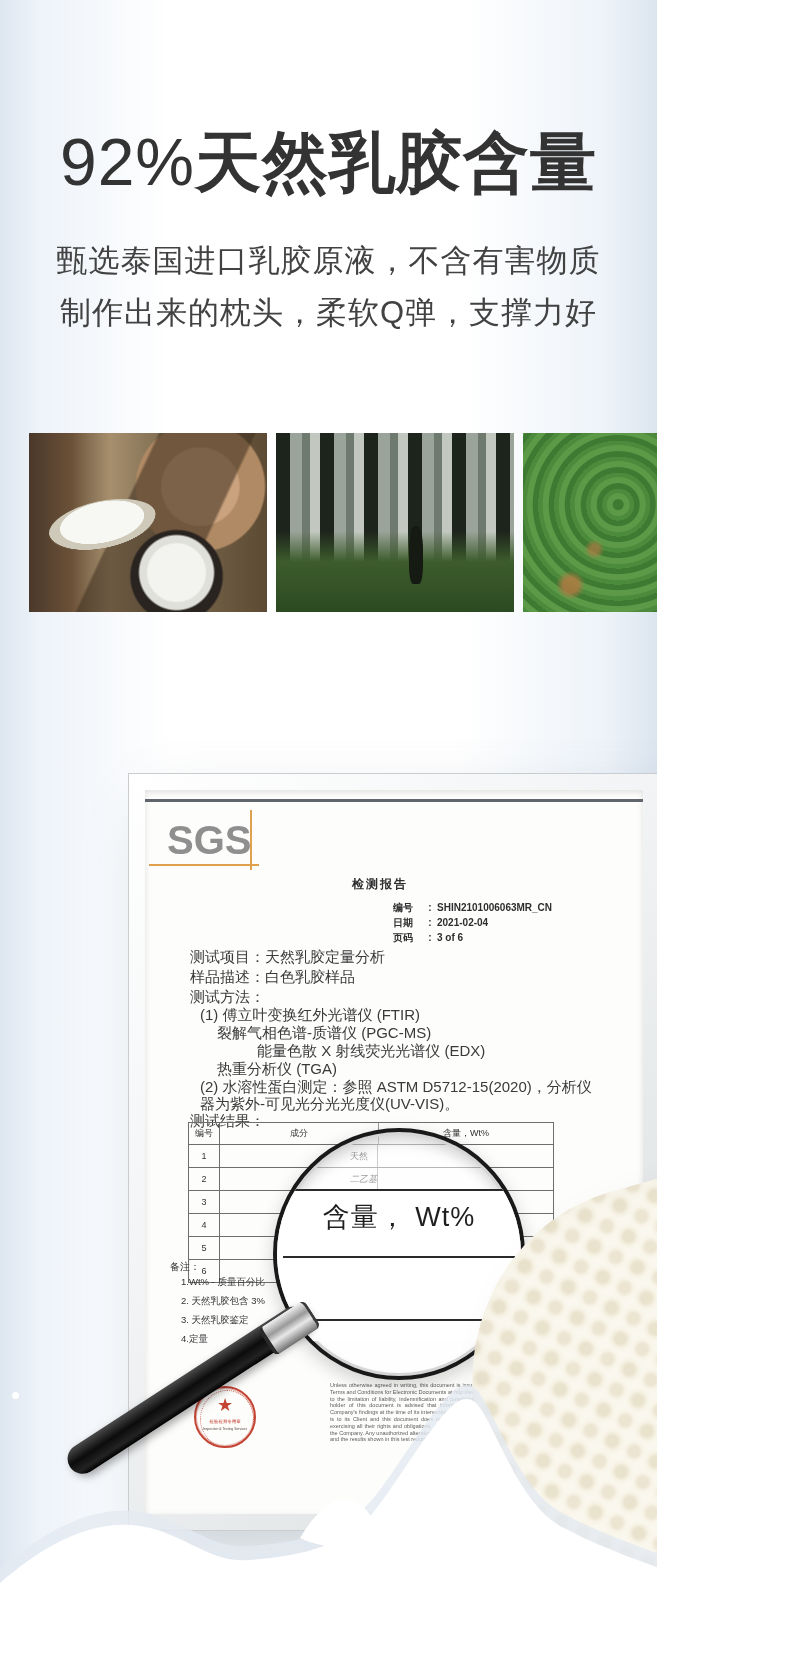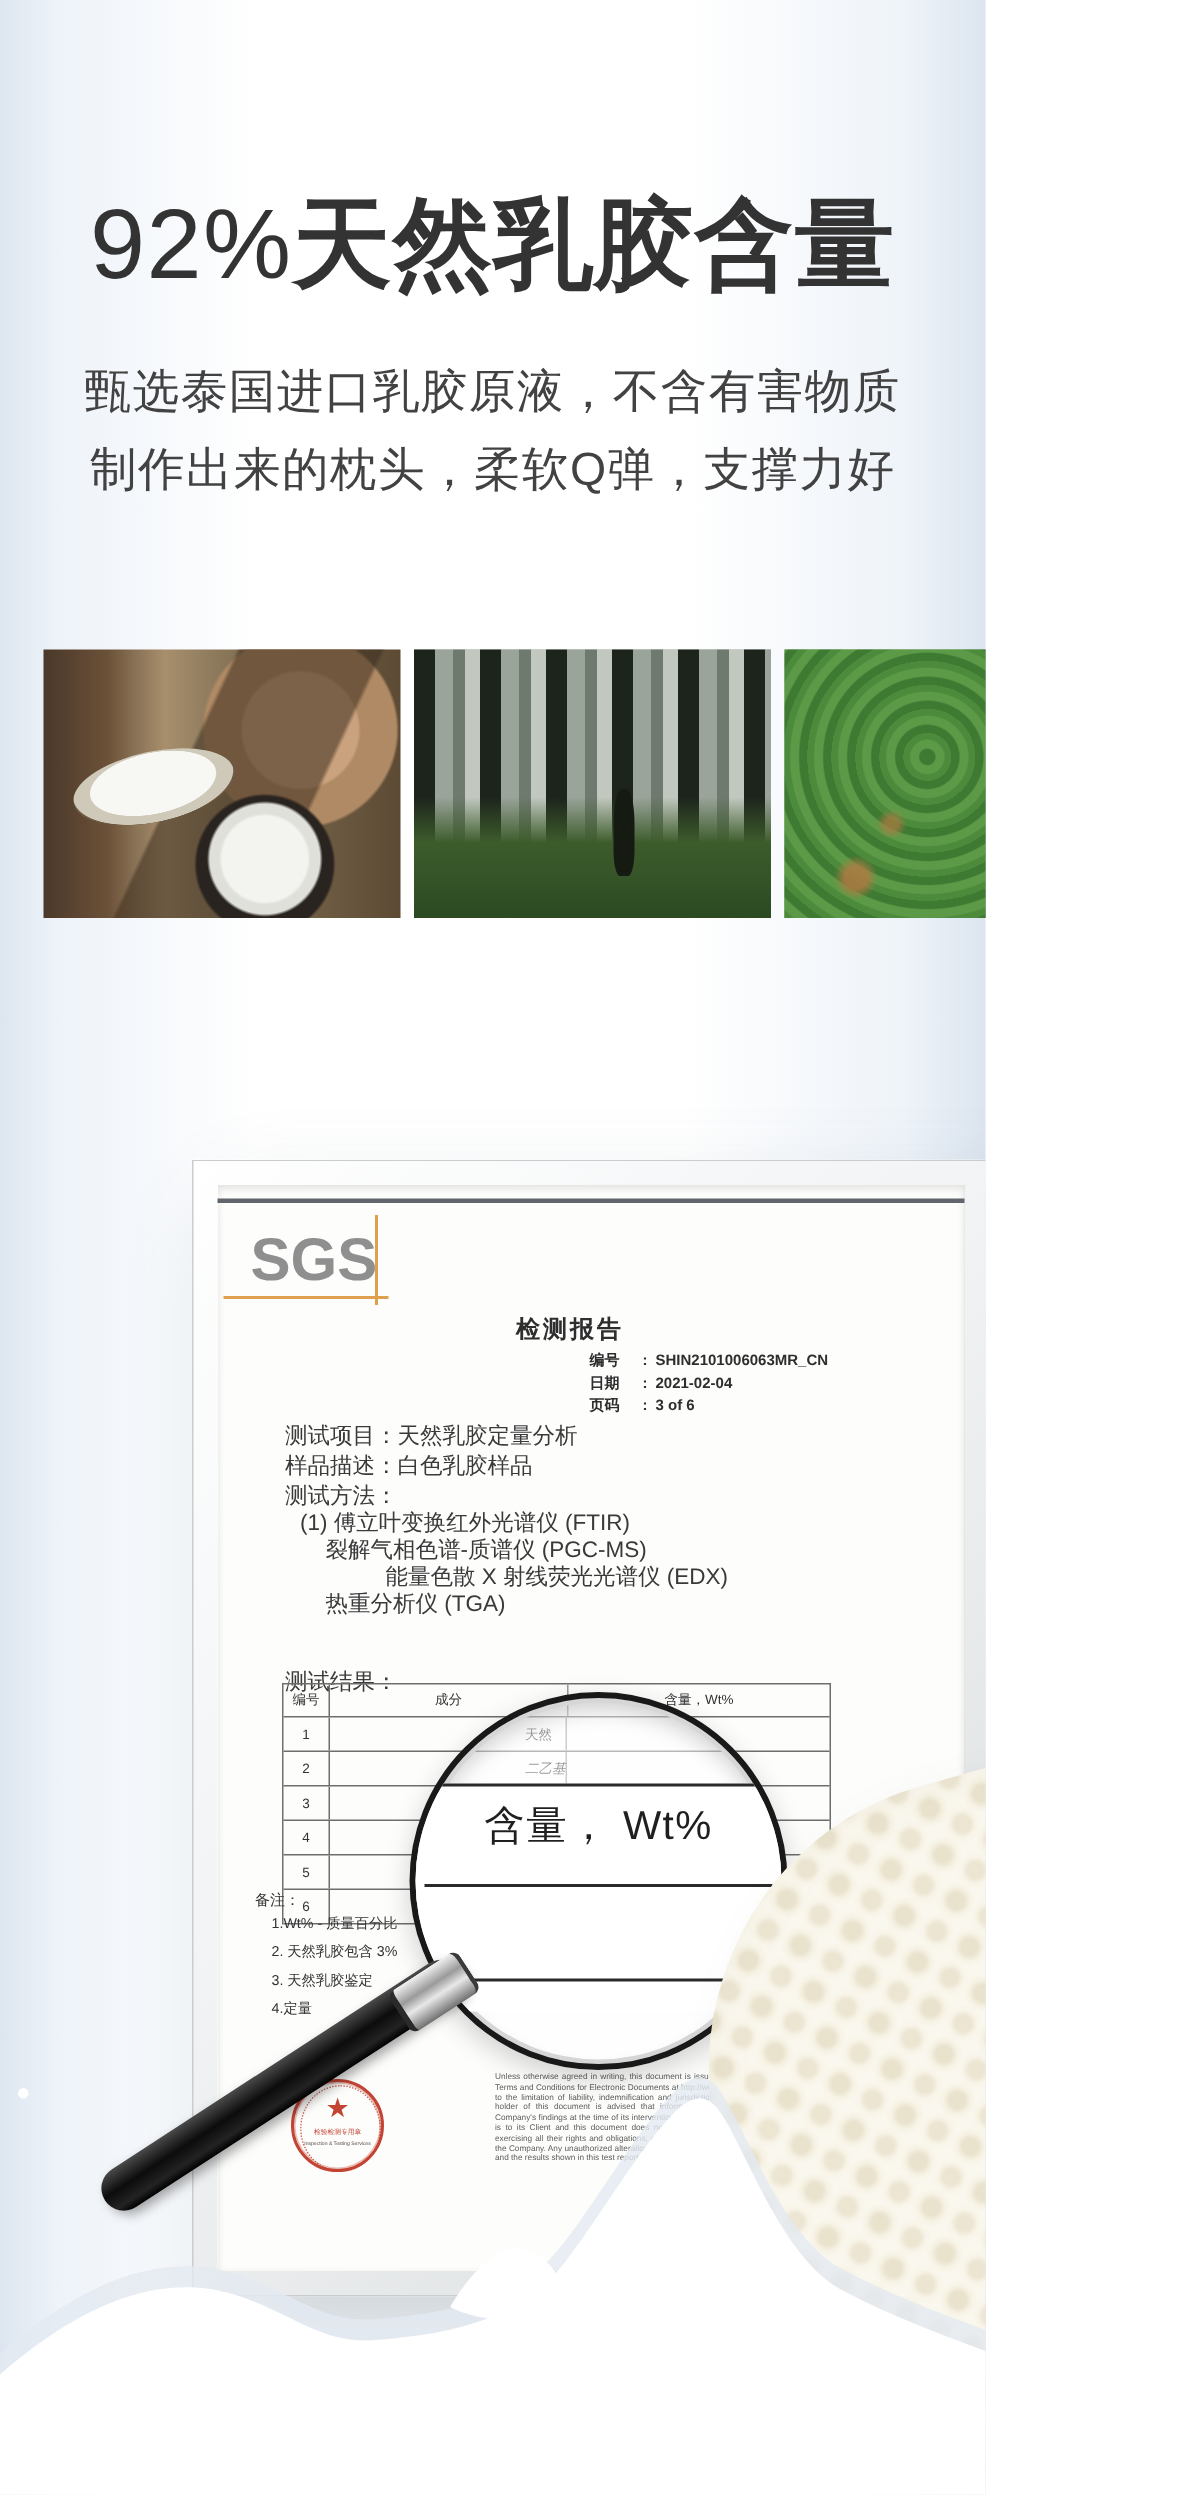--- a/index.html
+++ b/index.html
@@ -40,21 +40,21 @@
     padding:17px;background:linear-gradient(135deg,#ffffff 0%,#f2f4f5 40%,#d9dcde 100%);
     box-shadow:26px 34px 60px rgba(96,115,136,.30), inset 0 0 0 1px #c9cdd0;}
   .wallshadow{position:absolute;left:660px;top:800px;width:130px;height:700px;
     background:linear-gradient(90deg,rgba(108,124,142,.22),rgba(108,124,142,0) 80%);}
   .paper{position:relative;width:100%;height:100%;background:#fdfdfc;box-shadow:inset 0 2px 6px rgba(0,0,0,.12);}
   .paper-topline{position:absolute;left:0;top:9px;width:100%;height:3px;background:#60666b;}
   .sgs-logo{position:absolute;left:22px;top:28px;font-size:40px;font-weight:800;color:#8f8f8f;letter-spacing:0px;}
   .sgs-hline{position:absolute;left:4px;top:74px;width:110px;height:2px;background:#e0a14f;}
   .sgs-vline{position:absolute;left:105px;top:20px;width:2px;height:60px;background:#e0a14f;}
   .cert-title{position:absolute;left:0;top:86px;width:100%;text-align:center;transform:translateX(-14px);
-    font-size:16px;font-weight:700;color:#2e2e2e;letter-spacing:2px;}
+    font-size:12px;font-weight:700;color:#2e2e2e;letter-spacing:2px;}
   .meta{position:absolute;left:248px;top:110px;font-size:10px;color:#2e2e2e;font-weight:700;}
   .meta-row{display:flex;height:15px;line-height:15px;}
   .meta-label{width:30px;}
   .meta-colon{width:14px;text-align:center;}
   .cert-line{position:absolute;left:45px;font-size:15px;color:#3a3a3a;}
   .ln-item{top:158px;} .ln-desc{top:178px;} .ln-method{top:198px;}
   .m1{left:55px;top:216px;} .m2{left:72px;top:234px;} .m3{left:72px;top:252px;padding-left:40px;} .m4{left:72px;top:270px;}
   .m5{left:55px;top:288px;width:392px;line-height:17px;}
   .ln-result{top:322px;}
   
@@ -162,20 +162,21 @@
         </div>
       </div>
 
       <div class="cert-line ln-item">测试项目：天然乳胶定量分析</div>
       <div class="cert-line ln-desc">样品描述：白色乳胶样品</div>
       <div class="cert-line ln-method">测试方法：</div>
       <div class="cert-line m1">(1) 傅立叶变换红外光谱仪 (FTIR)</div>
       <div class="cert-line m2">裂解气相色谱-质谱仪 (PGC-MS)</div>
       <div class="cert-line m3">能量色散 X 射线荧光光谱仪 (EDX)</div>
       <div class="cert-line m4">热重分析仪 (TGA)</div>
+      <div class="cert-line m5">(2) 水溶性蛋白测定：参照 ASTM D5712-15(2020)，分析仪器为紫外-可见光分光光度仪(UV-VIS)。</div>
       <div class="cert-line ln-result">测试结果：</div>
 
       <div class="rtable">
         <div class="trow hdr">
           <span class="c-no">编号</span>
           <span class="c-comp">成分</span>
           <span class="c-val">含量，Wt%</span>
         </div>
         <div class="trow r1">
           <span class="c-no">1</span>

